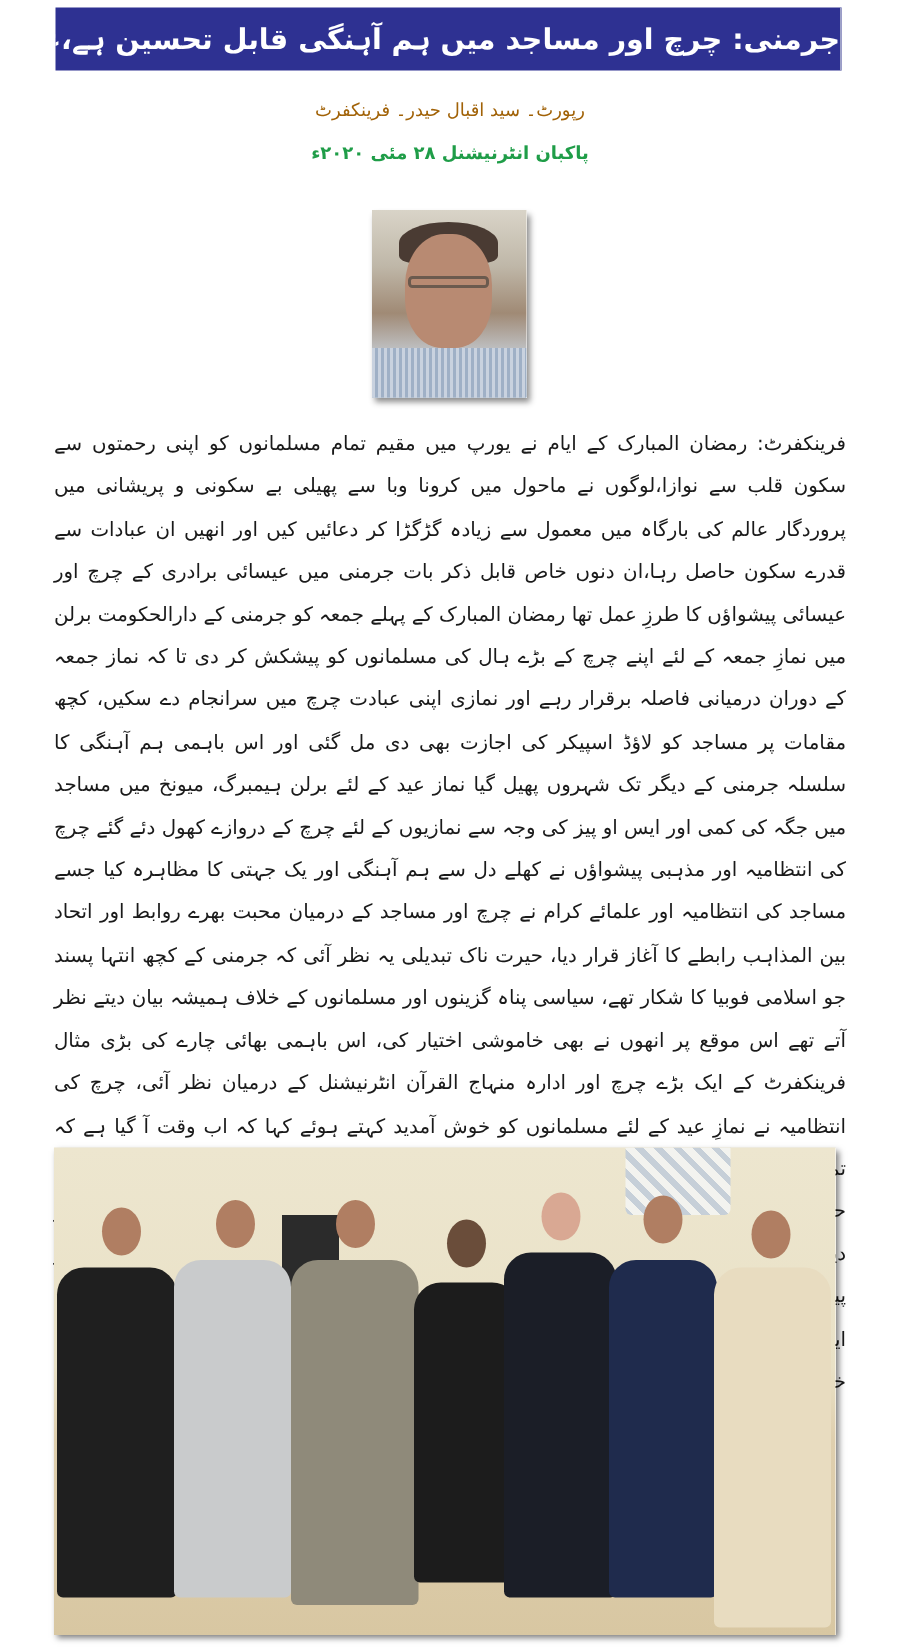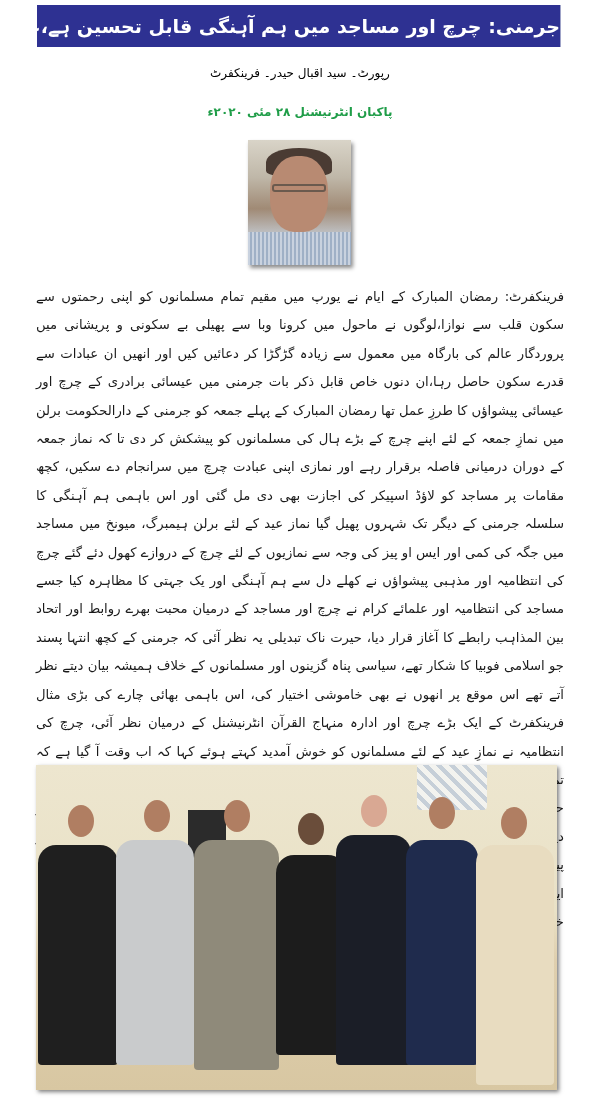--- a/index.html
+++ b/index.html
@@ -6,24 +6,24 @@
   body { width: 600px; height: 1100px; position: relative; overflow: hidden;
          font-family: "DejaVu Sans", sans-serif; }
   .headline {
     position: absolute; left: 37px; top: 5px; width: 523px; height: 42px;
     background: #2e3192; color: #ffffff; direction: rtl; text-align: center;
     font-size: 19px; line-height: 42px; font-weight: bold; white-space: nowrap; overflow: hidden;
     border-right: 1px solid #9fa3c8;
   }
   .byline {
     position: absolute; left: 0; width: 600px; top: 63px; text-align: center;
-    direction: rtl; color: #000000; font-size: 12px; line-height: 20px;
+    direction: rtl; color: #a16207; font-size: 12px; line-height: 20px;
   }
   .source {
-    position: absolute; left: 0; width: 600px; top: 102px; text-align: center;
+    position: absolute; left: 0; width: 600px; top: 92px; text-align: center;
     direction: rtl; color: #1f9d48; font-size: 12px; line-height: 20px; font-weight: bold;
   }
   .portrait {
     position: absolute; left: 248px; top: 140px; width: 103px; height: 125px;
     box-shadow: 2px 3px 4px rgba(0,0,0,0.45);
     background: linear-gradient(180deg, #d9d4c8 0%, #bfb7a8 30%, #a08a75 55%, #c7cfd8 80%, #8a9db3 100%);
     overflow: hidden;
   }
   .portrait .face {
     position: absolute; left: 22px; top: 16px; width: 58px; height: 76px;

